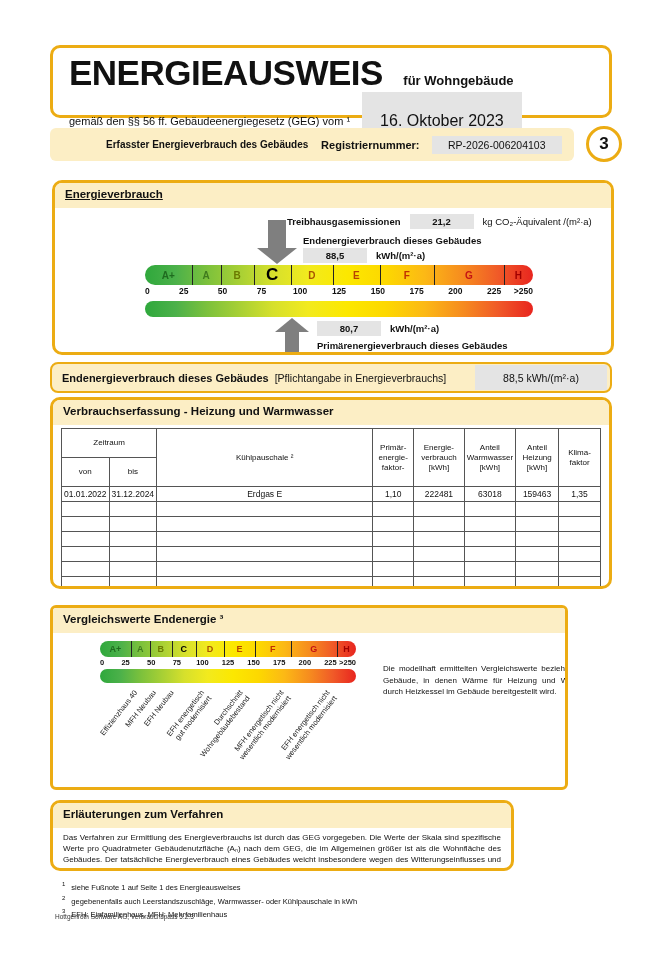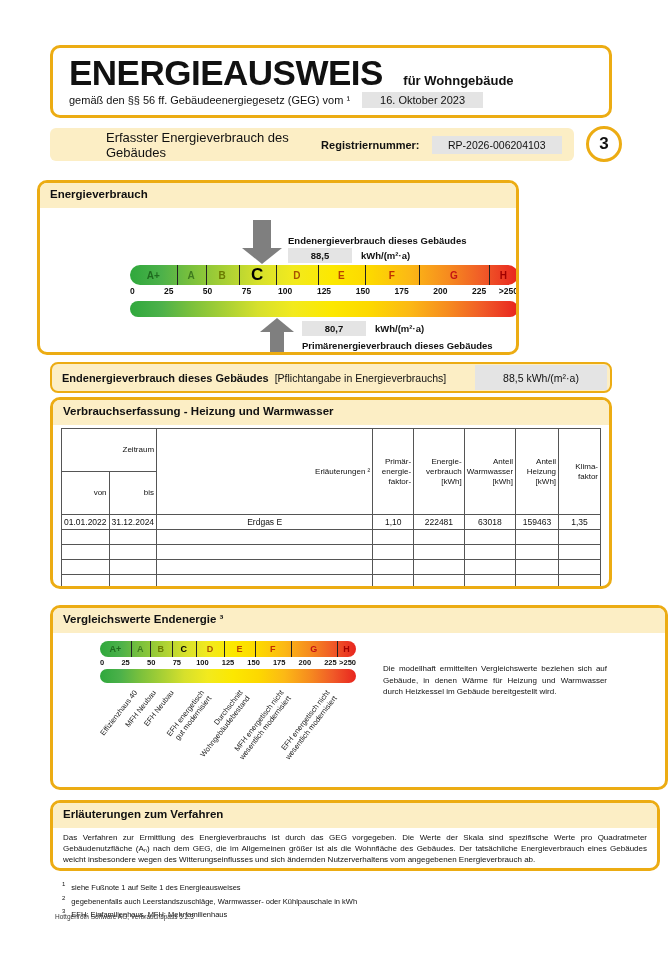--- a/index.html
+++ b/index.html
@@ -10,35 +10,35 @@
   }
   *{box-sizing:border-box;margin:0;padding:0;}
   body{width:672px;height:960px;background:#fff;font-family:"Liberation Sans",sans-serif;color:#111;position:relative;}
   .abs{position:absolute;}
 
   
   .title-box{left:50px;top:45px;width:562px;height:73px;border:3px solid var(--gold);border-radius:10px;padding:6px 16px 0 16px;background:#fff;}
   .main-title{font-size:35px;font-weight:bold;letter-spacing:-0.5px;line-height:37px;}
   .sub-title{font-size:13px;font-weight:bold;margin-left:16px;}
   .law-line{display:flex;align-items:center;font-size:11px;margin-top:1px;gap:12px;}
-  .date-box{background:var(--field);padding:2px 18px;font-size:11px;}
+  .date-box{background:var(--field);padding:20px 18px;font-size:16px;}
 
   
   .reg-bar{left:50px;top:128px;width:524px;height:33px;background:var(--cream);border-radius:6px;display:flex;align-items:center;padding:0 12px;}
-  .reg-left{font-weight:normal;font-size:13px;width:288px;padding-left:44px;}
+  .reg-left{font-weight:bold;font-size:10px;width:288px;padding-left:44px;}
   .reg-label{font-weight:bold;font-size:11px;}
   .reg-field{background:var(--field);font-size:10.5px;text-align:center;width:148px;padding:3px 0;margin-left:12px;}
   .page-circle{left:586px;top:126px;width:36px;height:36px;border:3.5px solid var(--gold);border-radius:50%;background:#fff;display:flex;align-items:center;justify-content:center;font-size:17px;font-weight:bold;}
 
   
   .box{border:3px solid var(--gold);border-radius:10px;overflow:hidden;background:#fff;}
   .box-header{background:var(--cream);font-weight:bold;font-size:11.5px;padding:5px 10px;height:25px;}
 
   
-  .energy-box{left:37px;top:180px;width:482px;height:175px;}
+  .energy-box{left:52px;top:180px;width:562px;height:175px;text-decoration:underline;}
   .energy-content{position:relative;height:147px;}
   .ghg-row{position:absolute;top:6px;left:232px;display:flex;align-items:center;gap:9px;font-size:9.5px;}
   .ghg-row .lbl{font-weight:bold;}
   .val-field{background:var(--field);width:64px;text-align:center;font-weight:bold;font-size:9.5px;padding:2px 0;}
   .end-label{position:absolute;left:248px;top:27px;font-size:9.5px;font-weight:bold;}
   .end-val{position:absolute;left:248px;top:40px;display:flex;align-items:center;gap:9px;font-size:9.5px;font-weight:bold;}
   .arrow-down{position:absolute;left:202px;top:12px;width:40px;height:44px;}
   .arrow-down .shaft{position:absolute;left:11px;top:0;width:18px;height:28px;background:#7f7f7f;}
   .arrow-down .head{position:absolute;left:0;top:28px;width:0;height:0;border-left:20px solid transparent;border-right:20px solid transparent;border-top:16px solid #7f7f7f;}
   .arrow-up{position:absolute;left:220px;top:110px;width:34px;height:36px;}
@@ -59,40 +59,40 @@
 
   
   .endbar{left:50px;top:362px;width:562px;height:31px;border:2.5px solid var(--gold);border-radius:8px;background:var(--cream);display:flex;align-items:center;padding:0 3px 0 10px;gap:6px;}
   .endbar .b{font-weight:bold;font-size:11px;}
   .endbar .n{font-size:10.5px;}
   .endbar-value{margin-left:auto;background:var(--field);width:132px;height:25px;display:flex;align-items:center;justify-content:center;font-size:10.5px;}
 
   
   .table-box{left:50px;top:397px;width:562px;height:192px;}
   .table-box table{margin:3px 8px 0 8px;width:calc(100% - 16px);border-collapse:collapse;}
-  .table-box th{border:1px solid var(--line);font-weight:normal;font-size:8px;text-align:right;vertical-align:middle;white-space:pre-line;padding:16px 2px;line-height:1.25;}
+  .table-box th{border:1px solid var(--line);font-weight:normal;font-size:8px;text-align:center;vertical-align:middle;white-space:pre-line;padding:9px 2px;line-height:1.25;}
   .table-box td{border:1px solid var(--line);height:15px;font-size:8.5px;text-align:center;padding:0 2px;}
   .cb-row{display:flex;align-items:center;gap:11px;margin:4px 10px;font-size:8px;}
   .cb{width:8px;height:8px;border:1px solid var(--line);background:#fff;}
 
   
-  .comp-box{left:50px;top:605px;width:618px;height:185px;}
+  .comp-box{left:50px;top:605px;width:518px;height:185px;border-radius:6px;}
   .comp-content{position:relative;height:157px;}
   .small-wrap{position:absolute;left:47px;top:8px;width:256px;}
   .band.small{height:16px;border-radius:8px;}
   .band.small .cls{font-size:9px;}
   .ticks.small{height:10px;}
   .ticks.small span{font-size:7.5px;}
   .band2s{height:14px;border-radius:7px;margin-top:1px;background:linear-gradient(90deg,#2fa83c 0%,#4cb14a 8%,#7cc13c 16%,#abd134 25%,#d6e02c 33%,#f2ea1e 42%,#fce800 52%,#fdd800 62%,#fcb915 72%,#f68b1f 82%,#f05a28 91%,#e8251f 100%);}
   .diag-wrap{position:relative;height:100px;}
   .diag{position:absolute;top:6px;font-size:7.5px;line-height:1.15;text-align:right;white-space:pre;transform:rotate(-52deg);transform-origin:100% 0;color:#222;}
   .comp-text{position:absolute;left:330px;top:30px;width:224px;font-size:8px;line-height:11.5px;text-align:justify;}
 
   
-  .expl-box{left:50px;top:800px;width:610px;height:71px;}
+  .expl-box{left:50px;top:800px;width:464px;height:71px;}
   .expl-text{padding:4px 10px;font-size:8px;line-height:11px;text-align:justify;}
 
   
   .footnotes{left:62px;top:879px;width:520px;font-size:7.5px;line-height:11px;}
   .footnotes sup{font-size:6px;margin-right:6px;}
   .footer{left:55px;top:913px;font-size:6.5px;color:#333;}
 </style>
 </head>
 <body>
 
@@ -112,20 +112,25 @@
   <span class="reg-label">Registriernummer:</span>
   <span class="reg-field">RP-2026-006204103</span>
 </div>
 <div class="abs page-circle">
   <span>3</span>
 </div>
 
 <div class="abs box energy-box">
   <div class="box-header">Energieverbrauch</div>
   <div class="energy-content">
+    <div class="ghg-row">
+      <span class="lbl">Treibhausgasemissionen</span>
+      <span class="val-field">21,2</span>
+      <span>kg CO₂-Äquivalent /(m²·a)</span>
+    </div>
     <div class="arrow-down">
         <div class="shaft"></div>
         <div class="head"></div>
       </div>
     <div class="end-label">Endenergieverbrauch dieses Gebäudes</div>
     <div class="end-val">
       <span class="val-field">88,5</span>
       <span>kWh/(m²·a)</span>
     </div>
     <div class="band-wrap">
@@ -190,21 +195,21 @@
         <col style="width:40.4%">
         <col style="width:7.6%">
       <col style="width:9.4%">
         <col style="width:9.4%">
         <col style="width:8%">
         <col style="width:7.8%">
     </colgroup>
     <thead>
       <tr>
         <th colspan="2">Zeitraum</th>
-        <th rowspan="2">Erläuterungen ²</th>
+        <th rowspan="2">Kühlpauschale ²</th>
         <th rowspan="2">Primär-
 energie-
 faktor-</th>
         <th rowspan="2">Energie-
 verbrauch
 [kWh]</th>
         <th rowspan="2">Anteil
 Warmwasser
 [kWh]</th>
         <th rowspan="2">Anteil

